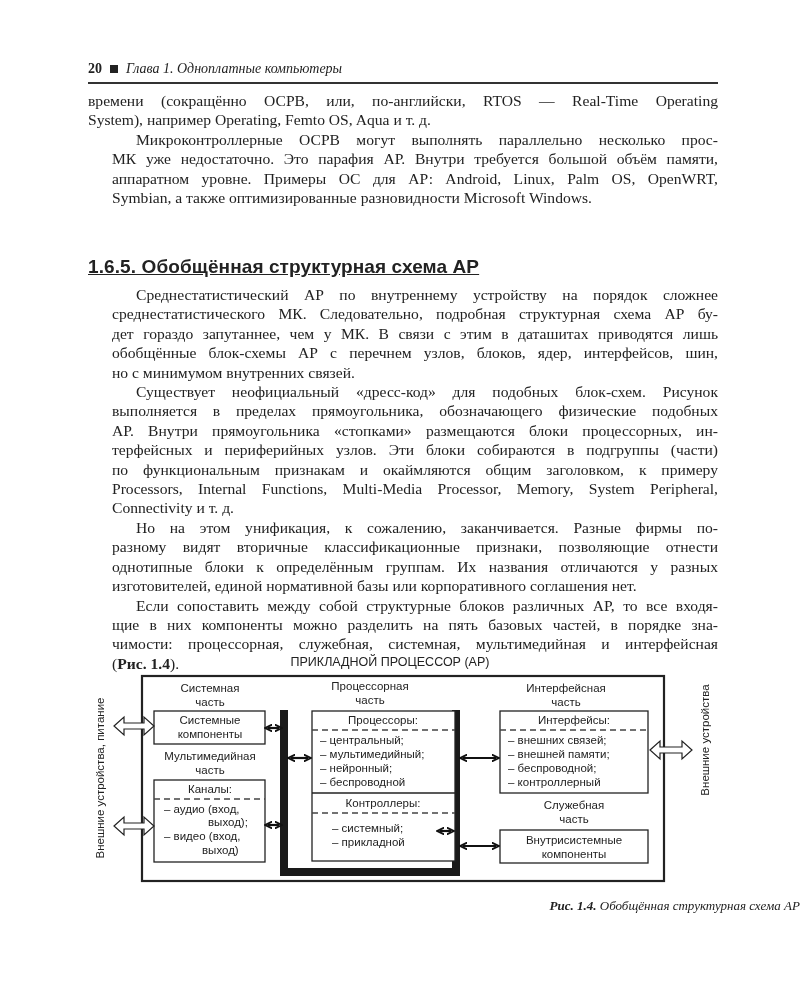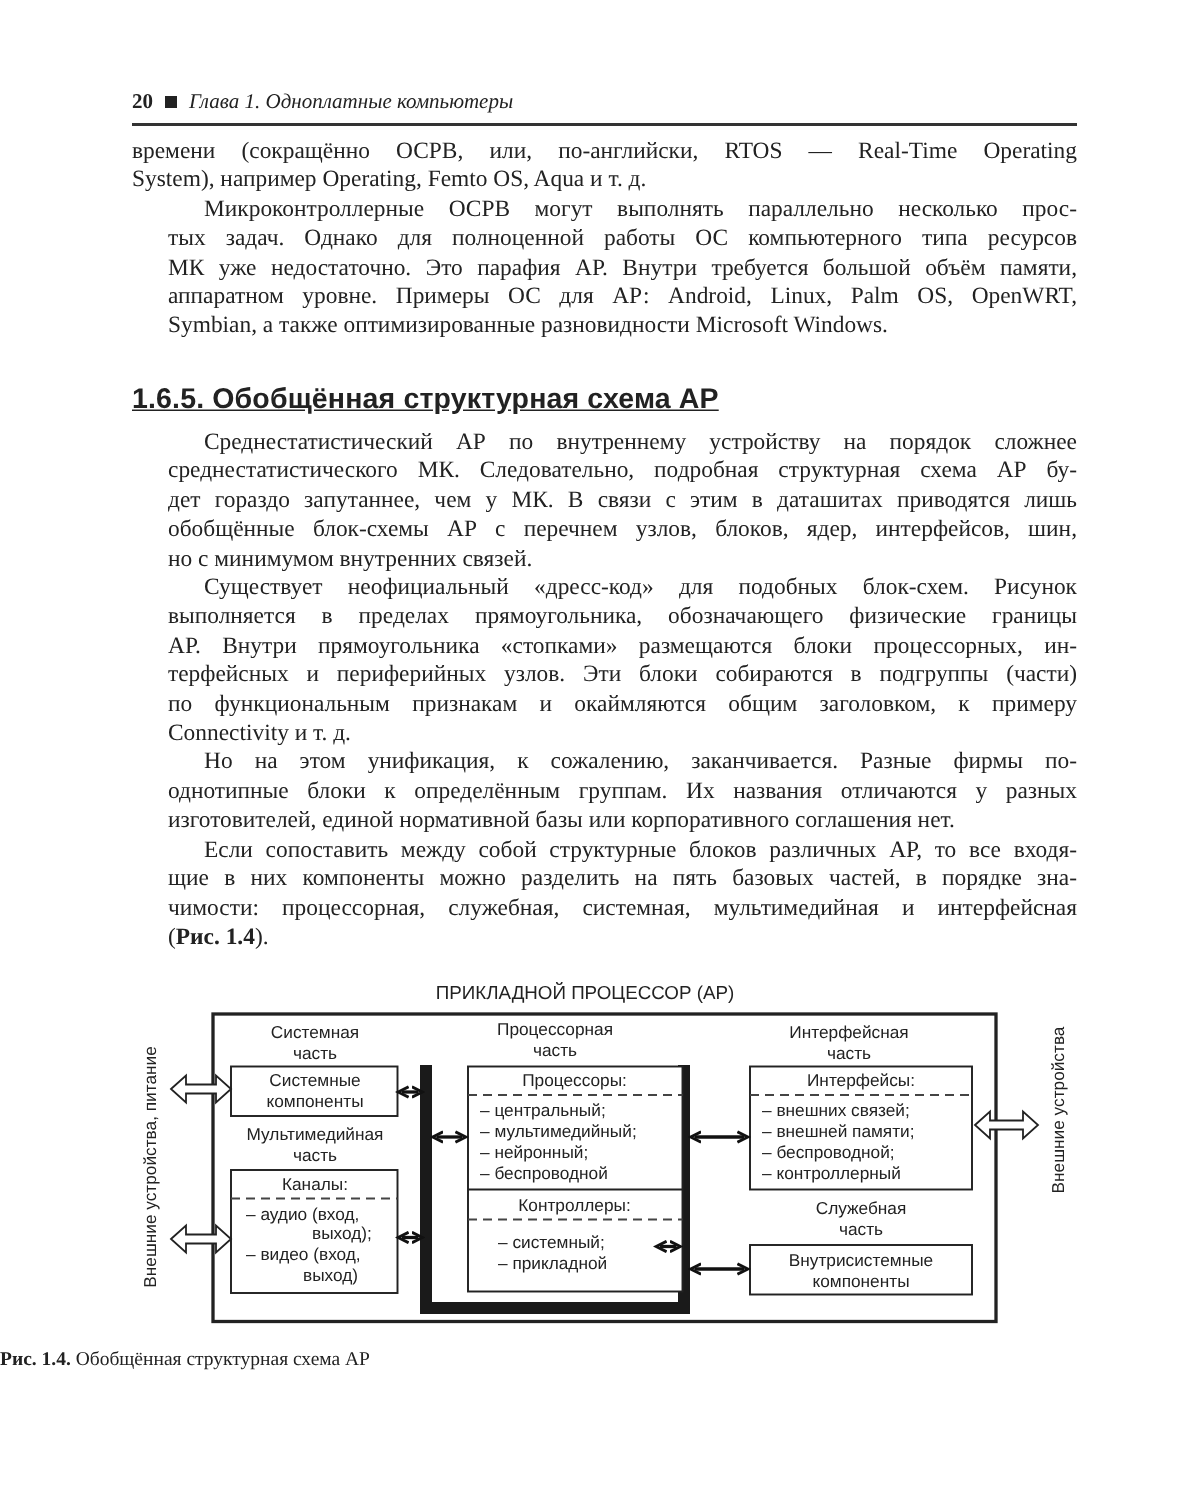--- a/index.html
+++ b/index.html
@@ -17,64 +17,65 @@
     text-align:justify; }
   .body-text p { margin:0; text-indent:24px; }
   .body-text p.noindent { text-indent:0; }
   .line { display:block; text-align:justify; text-align-last:justify; white-space:nowrap; }
   .line.last { text-align-last:left; }
 
   #section-heading { position:absolute; left:88px; top:256px; font-size:19px; font-weight:bold; letter-spacing:0.1px;text-decoration:underline; }
 
   #figure { position:absolute; left:88px; top:650px; width:640px; height:240px;text-align:center; }
   #figure svg { position:absolute; left:0; top:0; }
-  #fig-caption { position:absolute; left:0; width:800px; top:898px; text-align:left; font-size:13px; }
+  #fig-caption { position:absolute; left:0; width:800px; top:898px; text-align:right; font-size:13px;font-style:italic; }
   #fig-caption b { font-weight:bold; }
 </style>
 </head>
 <body>
 
 <div id="running-head" class="serif">
   <span class="pnum">20</span><span class="sq"></span><span class="chap">Глава 1. Одноплатные компьютеры</span>
 </div>
 
 <div class="body-text serif" style="top:91px;">
   <p class="noindent">
     <span class="line">времени (сокращённо ОСРВ, или, по-английски, RTOS — Real-Time Operating</span>
     <span class="line last">System), например Operating, Femto OS, Aqua и т. д.</span>
   </p>
   <p>
     <span class="line" style="padding-left:24px">Микроконтроллерные ОСРВ могут выполнять параллельно несколько прос-</span>
-    <span class="line">тых задач. Однако для полноценной работы ОС компьютерного типа ресурсов</span>
     <span class="line">МК уже недостаточно. Это парафия АР. Внутри требуется большой объём памяти,</span>
     <span class="line">аппаратном уровне. Примеры ОС для АР: Android, Linux, Palm OS, OpenWRT,</span>
     <span class="line last">Symbian, а также оптимизированные разновидности Microsoft Windows.</span>
   </p>
 </div>
 
 <div id="section-heading" class="sans">1.6.5. Обобщённая структурная схема АР</div>
 
 <div class="body-text serif" style="top:285px;">
   <p>
     <span class="line" style="padding-left:24px">Среднестатистический АР по внутреннему устройству на порядок сложнее</span>
     <span class="line">среднестатистического МК. Следовательно, подробная структурная схема АР бу-</span>
     <span class="line">дет гораздо запутаннее, чем у МК. В связи с этим в даташитах приводятся лишь</span>
     <span class="line">обобщённые блок-схемы АР с перечнем узлов, блоков, ядер, интерфейсов, шин,</span>
     <span class="line last">но с минимумом внутренних связей.</span>
   </p>
   <p>
     <span class="line" style="padding-left:24px">Существует неофициальный «дресс-код» для подобных блок-схем. Рисунок</span>
-    <span class="line">выполняется в пределах прямоугольника, обозначающего физические границы</span>
+    <span class="line">выполняется в пределах прямоугольника, обозначающего физические подобных</span>
     <span class="line">АР. Внутри прямоугольника «стопками» размещаются блоки процессорных, ин-</span>
     <span class="line">терфейсных и периферийных узлов. Эти блоки собираются в подгруппы (части)</span>
     <span class="line">по функциональным признакам и окаймляются общим заголовком, к примеру</span>
+    <span class="line">Processors, Internal Functions, Multi-Media Processor, Memory, System Peripheral,</span>
     <span class="line last">Connectivity и т. д.</span>
   </p>
   <p>
     <span class="line" style="padding-left:24px">Но на этом унификация, к сожалению, заканчивается. Разные фирмы по-</span>
+    <span class="line">разному видят вторичные классификационные признаки, позволяющие отнести</span>
     <span class="line">однотипные блоки к определённым группам. Их названия отличаются у разных</span>
     <span class="line last">изготовителей, единой нормативной базы или корпоративного соглашения нет.</span>
   </p>
   <p>
     <span class="line" style="padding-left:24px">Если сопоставить между собой структурные блоков различных АР, то все входя-</span>
     <span class="line">щие в них компоненты можно разделить на пять базовых частей, в порядке зна-</span>
     <span class="line">чимости: процессорная, служебная, системная, мультимедийная и интерфейсная</span>
     <span class="line last"><span>(</span><b>Рис. 1.4</b><span>).</span></span>
   </p>
 </div>

